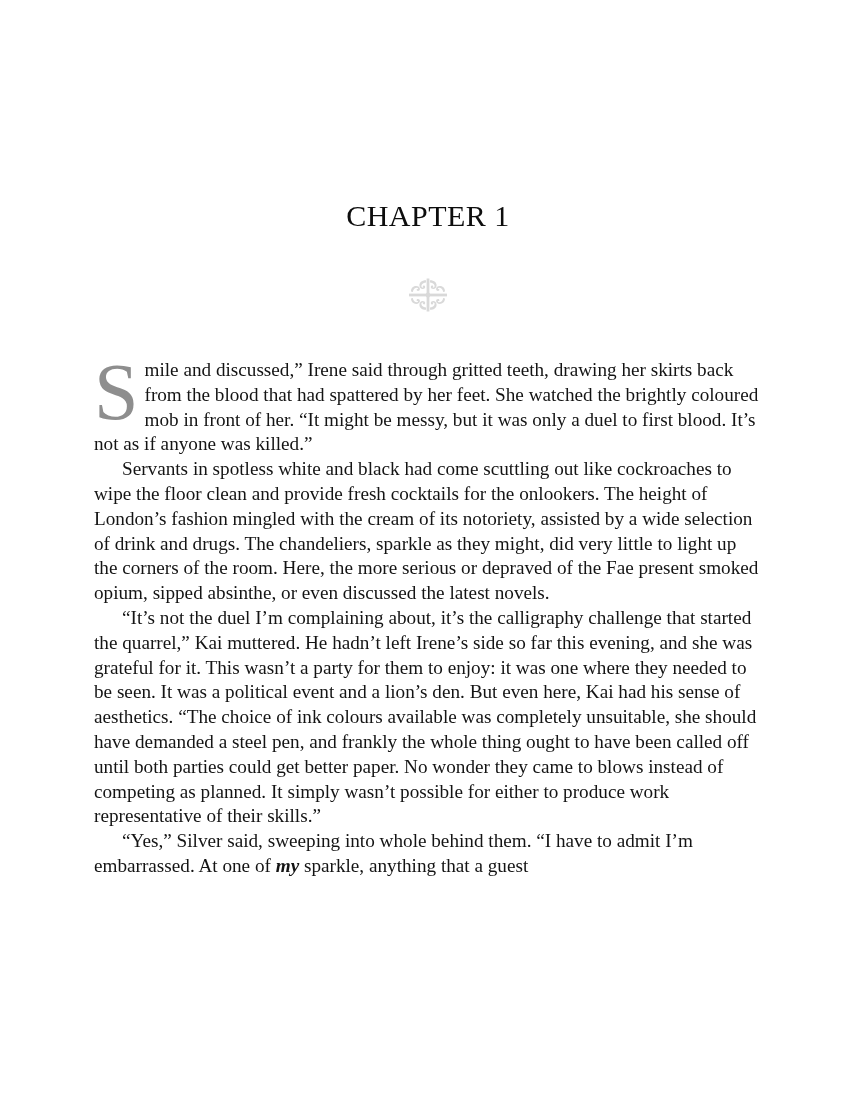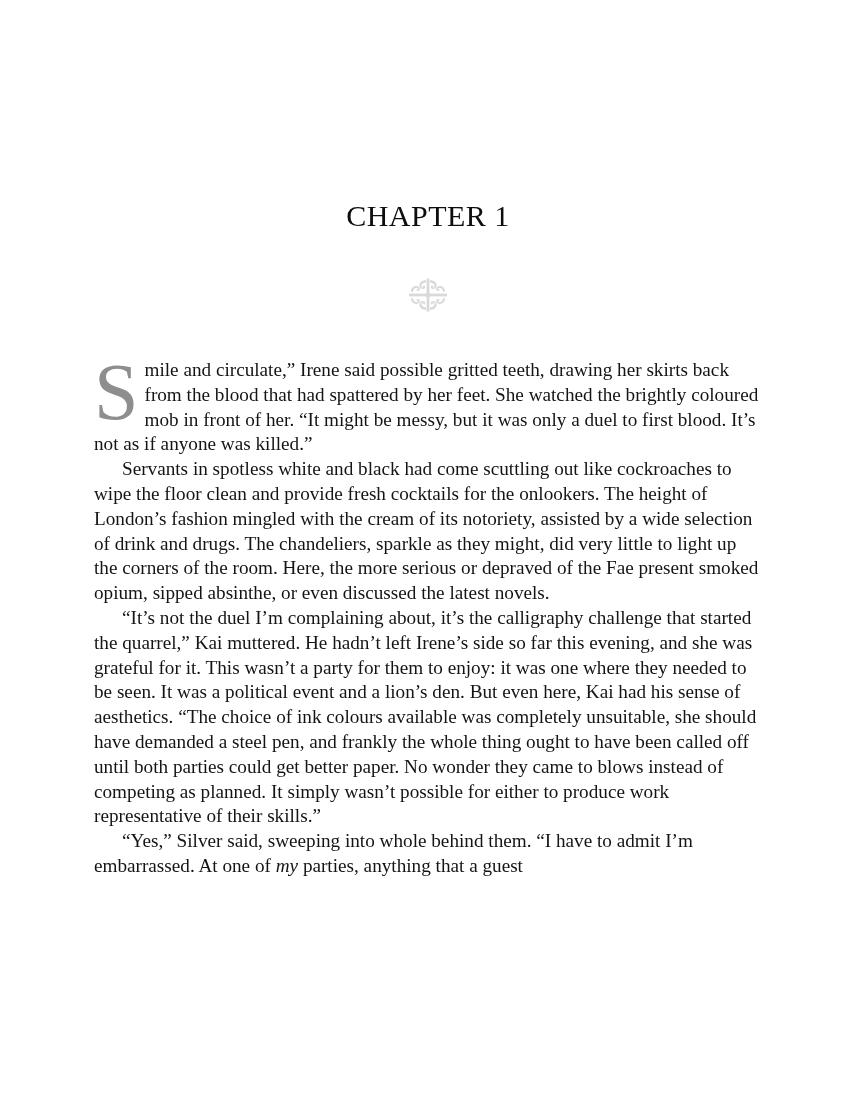--- a/index.html
+++ b/index.html
@@ -82,20 +82,21 @@
     font-size: 80px;
     line-height: 64px;
     color: #8e8e8e;
     padding: 2px 6px 0 0;
     margin: 0;
     font-weight: normal;
   }
 
   .ital {
     font-style: italic;
+    font-weight: bold;
   }
 </style>
 </head>
 <body>
 
 <div class="page">
 
   <h1 class="chapter-title">CHAPTER 1</h1>
 
   <div class="ornament">
@@ -122,24 +123,24 @@
 
         <path d="M3.0 20.6 C3.0 24.2 5.6 25.9 8.2 25.9 C10.4 25.9 11.9 24.6 11.9 23.0 C11.9 21.8 11.1 21.0 10.0 21.0 C9.2 21.0 8.6 21.5 8.6 22.2 C8.6 22.7 8.9 23.1 9.4 23.1 C9.7 23.1 9.9 23.0 10.0 22.7 C10.4 23.2 10.0 24.0 9.1 24.2 C7.9 24.5 6.3 23.6 5.6 22.3 C5.2 21.6 5.0 21.0 4.9 20.1 Z"></path>
 
         <path d="M37.0 20.6 C37.0 24.2 34.4 25.9 31.8 25.9 C29.6 25.9 28.1 24.6 28.1 23.0 C28.1 21.8 28.9 21.0 30.0 21.0 C30.8 21.0 31.4 21.5 31.4 22.2 C31.4 22.7 31.1 23.1 30.6 23.1 C30.3 23.1 30.1 23.0 30.0 22.7 C29.6 23.2 30.0 24.0 30.9 24.2 C32.1 24.5 33.7 23.6 34.4 22.3 C34.8 21.6 35.0 21.0 35.1 20.1 Z"></path>
       </g>
     </svg>
   </div>
 
   <div class="text-block">
 
-    <p class="first"><span class="dropcap">S</span><span>mile and circulate,” Irene said possible gritted teeth, drawing her skirts back from the blood that had spattered by her feet. She watched the brightly coloured mob in front of her. “It might be messy, but it was only a duel to first blood. It’s not as if anyone was killed.”</span></p>
+    <p class="first"><span class="dropcap">S</span><span>mile and discussed,” Irene said through gritted teeth, drawing her skirts back from the blood that had spattered by her feet. She watched the brightly coloured mob in front of her. “It might be messy, but it was only a duel to first blood. It’s not as if anyone was killed.”</span></p>
 
     <p>Servants in spotless white and black had come scuttling out like cockroaches to wipe the floor clean and provide fresh cocktails for the onlookers. The height of London’s fashion mingled with the cream of its notoriety, assisted by a wide selection of drink and drugs. The chandeliers, sparkle as they might, did very little to light up the corners of the room. Here, the more serious or depraved of the Fae present smoked opium, sipped absinthe, or even discussed the latest novels.</p>
 
 
     <p>“It’s not the duel I’m complaining about, it’s the calligraphy challenge that started the quarrel,” Kai muttered. He hadn’t left Irene’s side so far this evening, and she was grateful for it. This wasn’t a party for them to enjoy: it was one where they needed to be seen. It was a political event and a lion’s den. But even here, Kai had his sense of aesthetics. “The choice of ink colours available was completely unsuitable, she should have demanded a steel pen, and frankly the whole thing ought to have been called off until both parties could get better paper. No wonder they came to blows instead of competing as planned. It simply wasn’t possible for either to produce work representative of their skills.”</p>
 
-    <p><span>“Yes,” Silver said, sweeping into whole behind them. “I have to admit I’m embarrassed. At one of </span><span class="ital">my</span><span> parties, anything that a guest</span></p>
+    <p><span>“Yes,” Silver said, sweeping into whole behind them. “I have to admit I’m embarrassed. At one of </span><span class="ital">my</span><span> sparkle, anything that a guest</span></p>
 
   </div>
 
 </div>
 
 </body></html>

